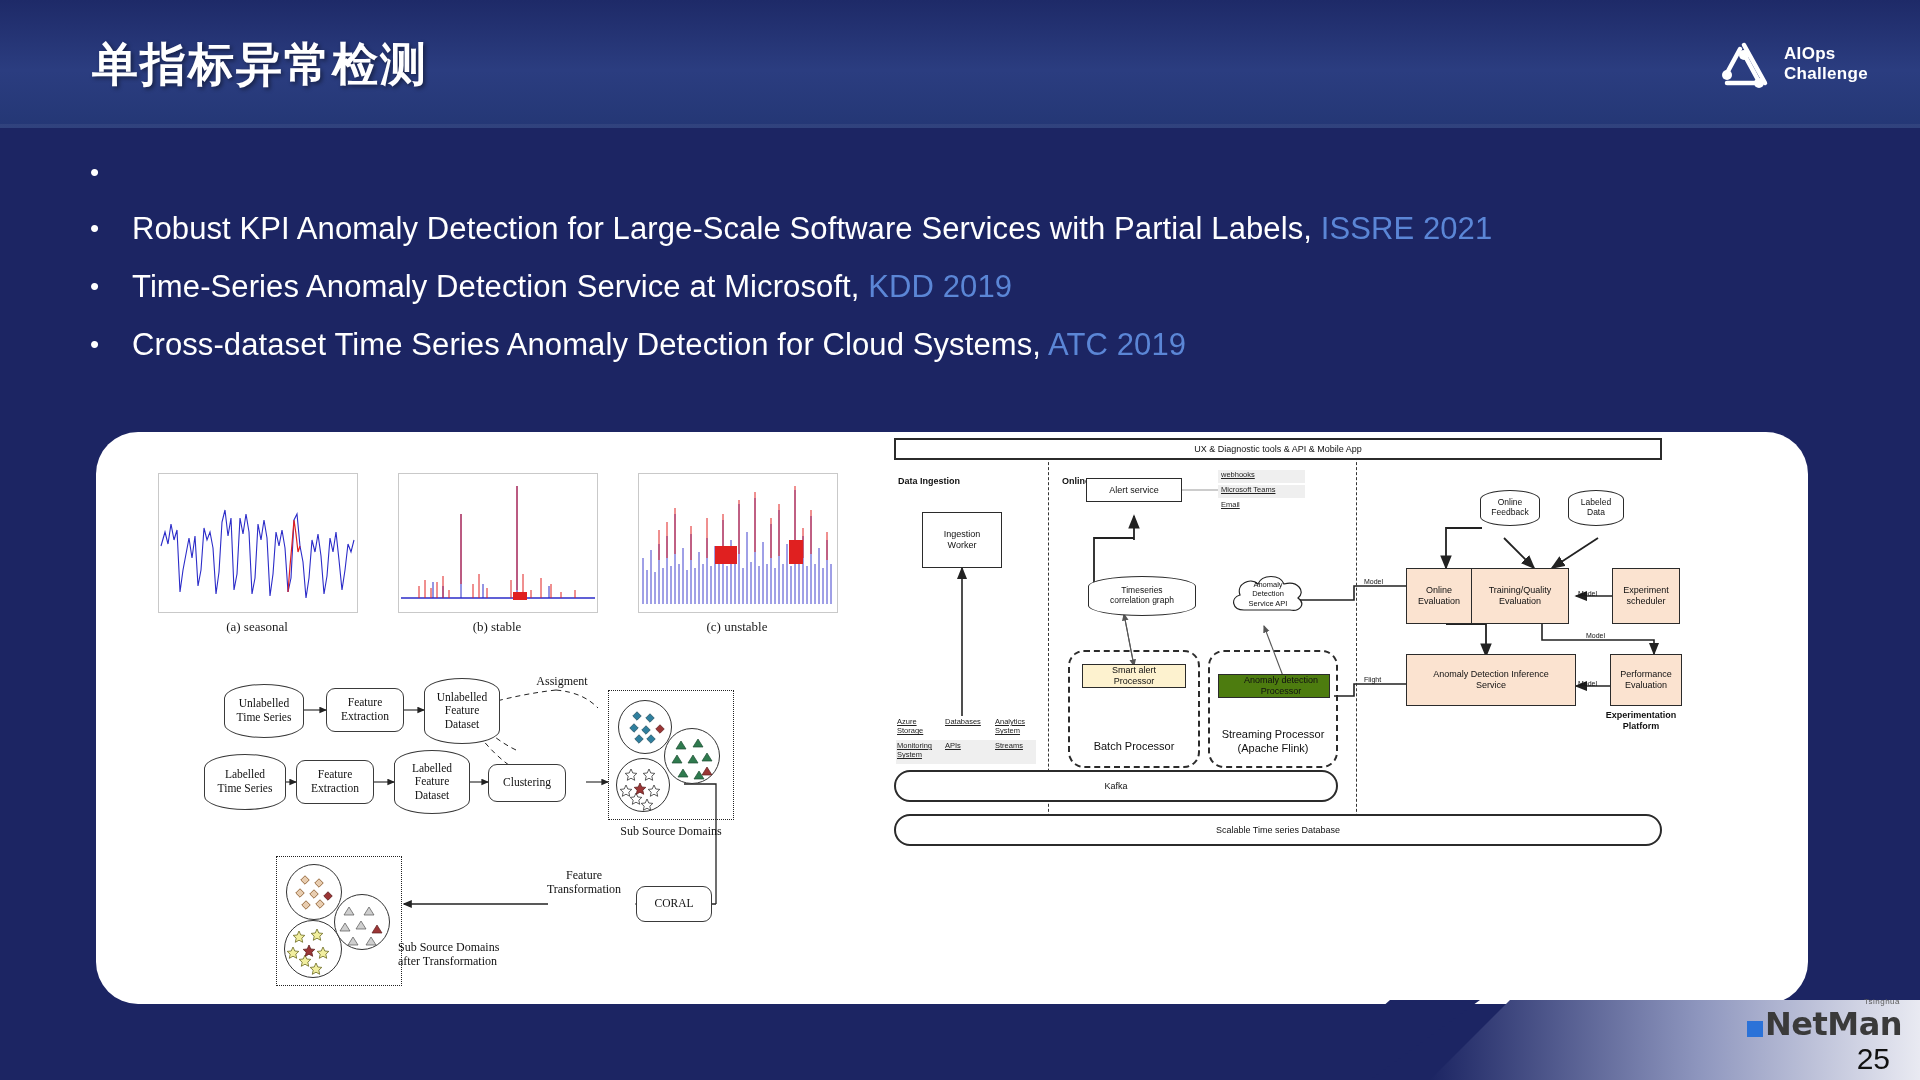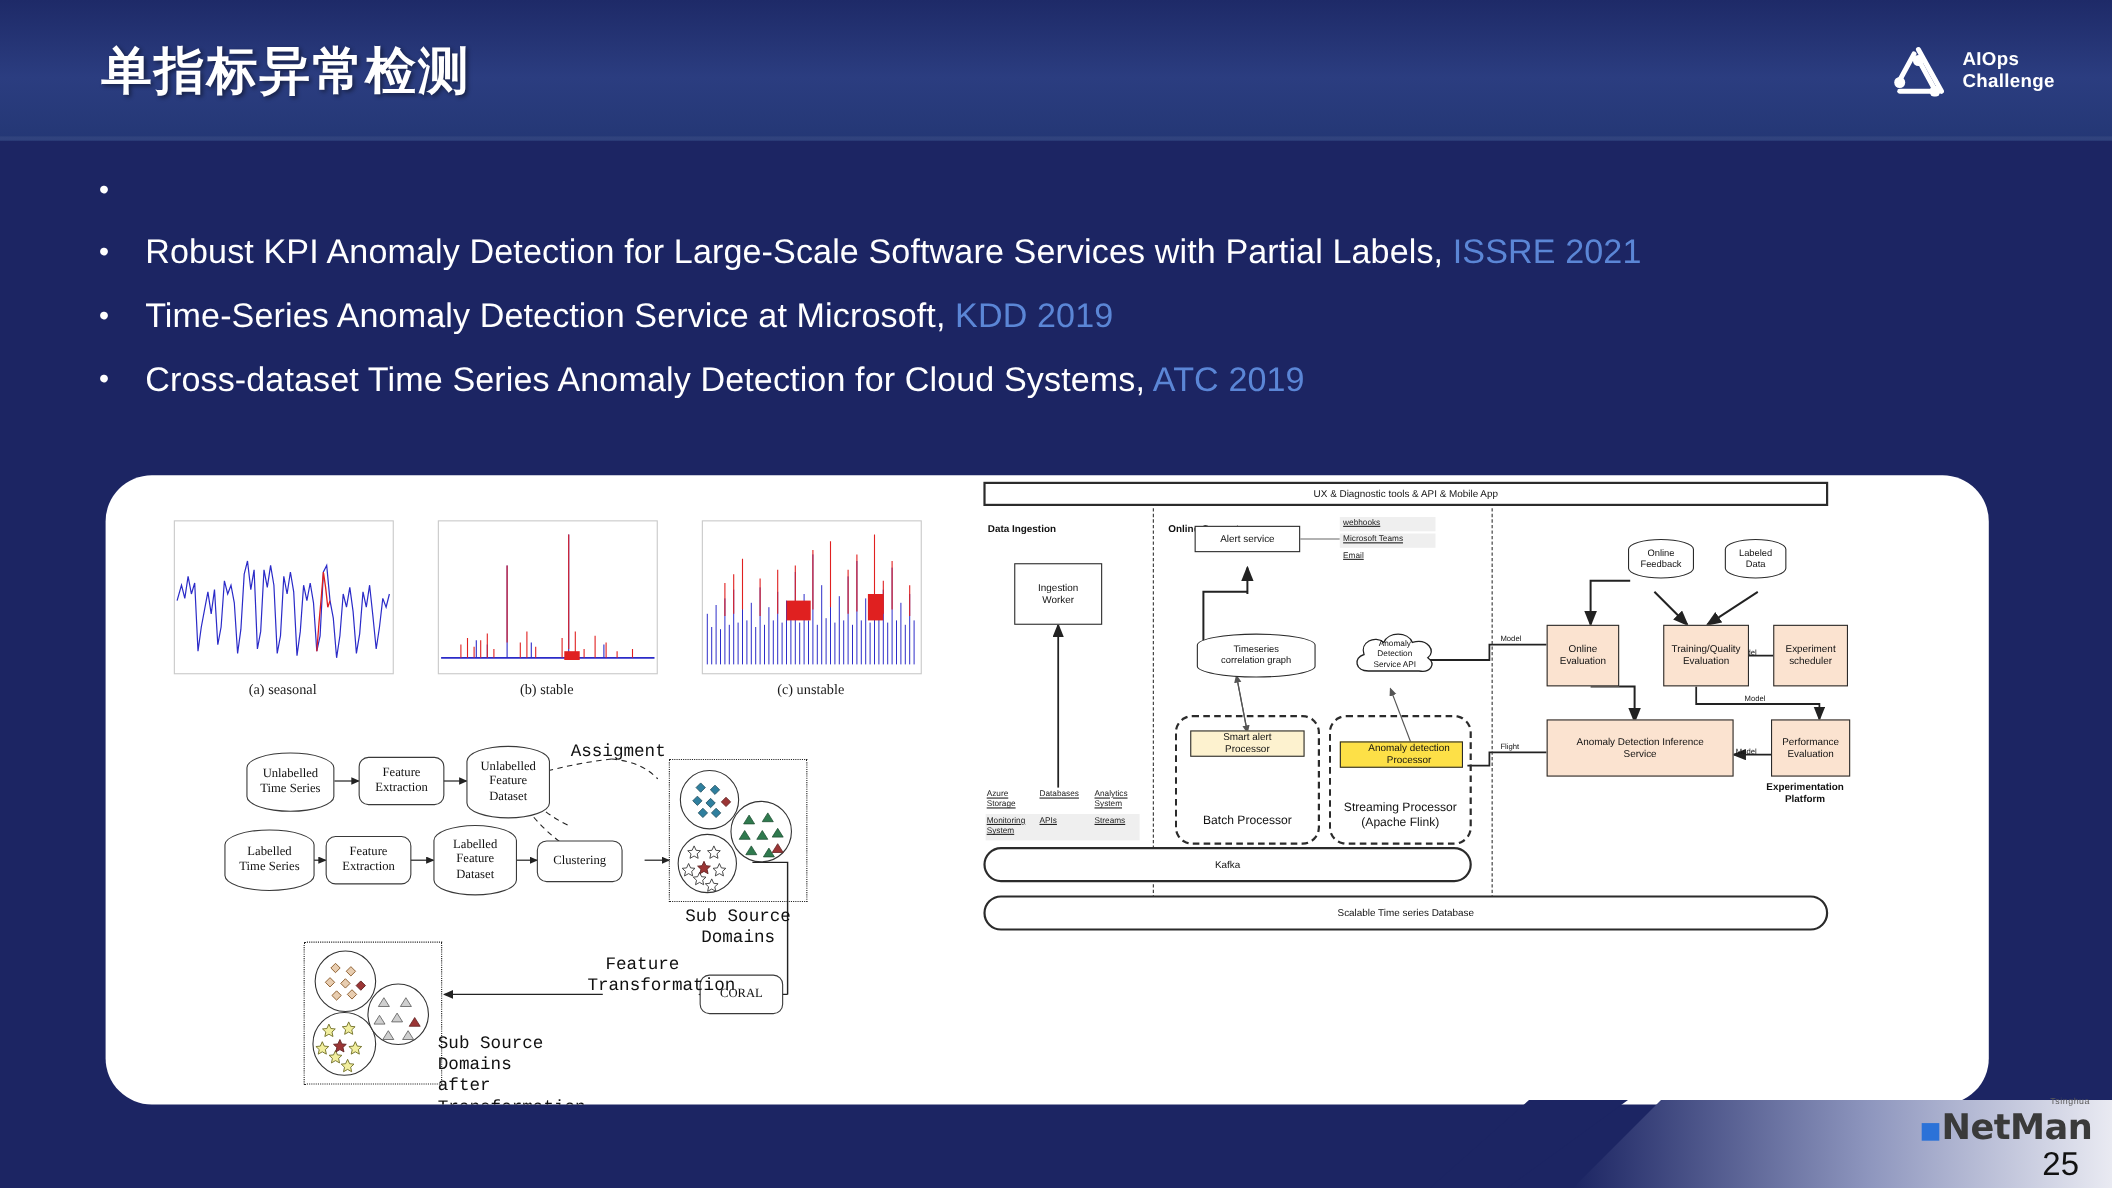--- a/index.html
+++ b/index.html
@@ -56,32 +56,32 @@
   .node{
     position:absolute;border:1px solid #3a3a3a;border-radius:9px;background:#fff;
     display:flex;align-items:center;justify-content:center;text-align:center;
     font-size:11.5px;line-height:1.18;padding:2px;box-sizing:border-box;
   }
   .cyl{position:absolute;font-size:11.5px;line-height:1.18;text-align:center;color:#111;}
   .cyl .cbody{
     border:1px solid #3a3a3a;border-radius:50%/14px;background:#fff;height:100%;
     display:flex;align-items:center;justify-content:center;box-sizing:border-box;
   }
-  .lbl{position:absolute;font-family:Liberation Mono, monospace;font-size:16px;color:#111;text-align:center;line-height:1.2;}
+  .lbl{position:absolute;font-family:Liberation Serif, serif;font-size:12px;color:#111;text-align:center;line-height:1.2;}
   .dashbox{position:absolute;border:1.5px dotted #222;box-sizing:border-box;}
   .circ{position:absolute;border:1px solid #333;border-radius:50%;background:#fff;box-sizing:border-box;}
   
   #arch{position:absolute;left:790px;top:-4px;width:900px;height:570px;
         font-family:"Liberation Sans",sans-serif;color:#111;}
   .abox{position:absolute;border:1.6px solid #2b2b2b;background:#fff;box-sizing:border-box;
         display:flex;align-items:center;justify-content:center;text-align:center;
         font-size:9px;line-height:1.2;padding:1px;}
   .abox.peach{background:#fbe3d0;}
   .abox.yellow{background:#fdf2cf;}
-  .abox.blue{background:#fde047;padding-left:15px;}
+  .abox.blue{background:#4d7c0f;padding-left:15px;}
   .acyl{position:absolute;font-size:8.5px;line-height:1.15;text-align:center;}
   .acyl .cb{border:1.4px solid #2b2b2b;border-radius:50%/26%;background:#fff;height:100%;
             display:flex;align-items:center;justify-content:center;box-sizing:border-box;}
   .adash{position:absolute;border:2px dashed #2b2b2b;border-radius:16px;box-sizing:border-box;}
   .apill{position:absolute;border:2px solid #2b2b2b;border-radius:22px;background:#fff;box-sizing:border-box;
          display:flex;align-items:center;justify-content:center;font-size:9px;}
   .vdiv{position:absolute;border-left:1.6px dashed #333;}
   .atxt{position:absolute;font-size:9px;color:#111;line-height:1.25;}
   .atxt.bold{font-weight:bold;}
   .chan{position:absolute;background:#efefef;font-size:7.5px;line-height:1.25;color:#222;text-decoration:underline;}
@@ -538,21 +538,21 @@
         </div>
     </div>
     <div class="acyl" style="left:682px;top:62px;width:56px;height:36px;">
       <div class="cb">
           <span>Labeled<br>Data</span>
         </div>
     </div>
     <div class="abox peach" style="left:520px;top:140px;width:66px;height:56px;">
       <span>Online<br>Evaluation</span>
     </div>
-    <div class="abox peach" style="left:626px;top:140px;width:78px;height:56px;">
+    <div class="abox peach" style="left:585px;top:140px;width:98px;height:56px;">
       <span>Training/Quality<br>Evaluation</span>
     </div>
     <div class="abox peach" style="left:726px;top:140px;width:68px;height:56px;">
       <span>Experiment<br>scheduler</span>
     </div>
     <div class="abox peach" style="left:520px;top:226px;width:170px;height:52px;">
       <span>Anomaly Detection Inference<br>Service</span>
     </div>
     <div class="abox peach" style="left:724px;top:226px;width:72px;height:52px;">
       <span>Performance<br>Evaluation</span>

